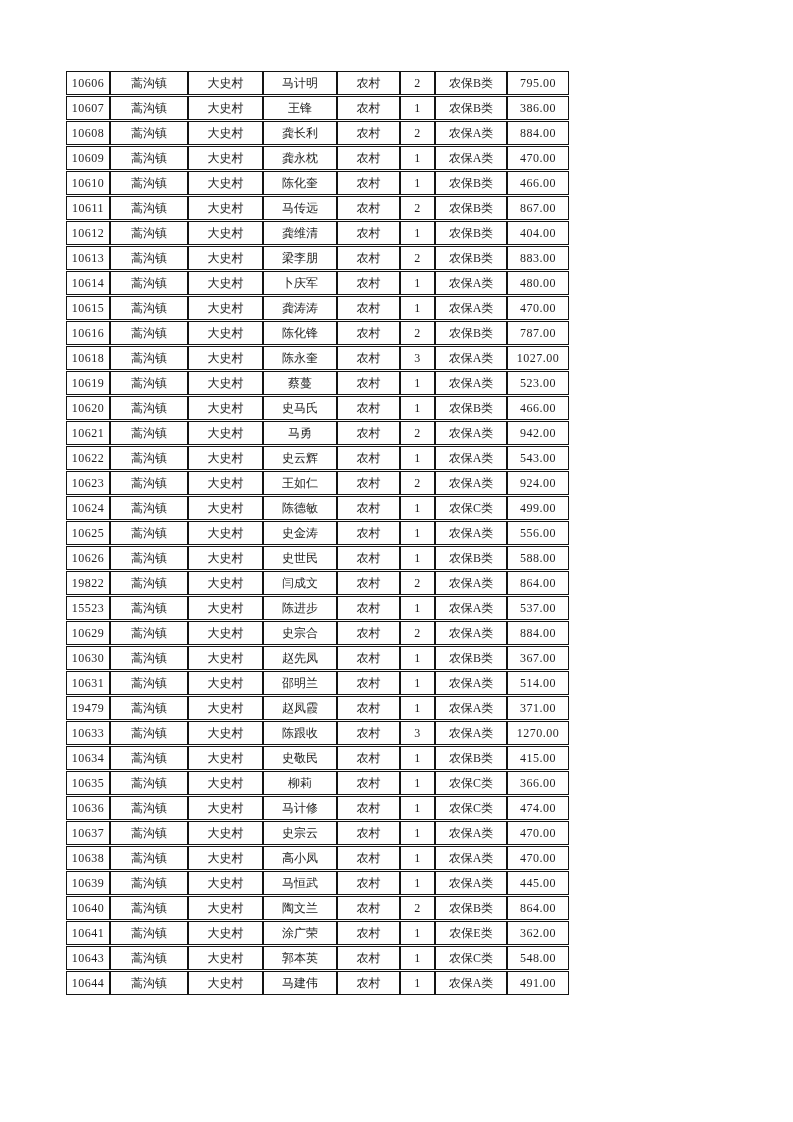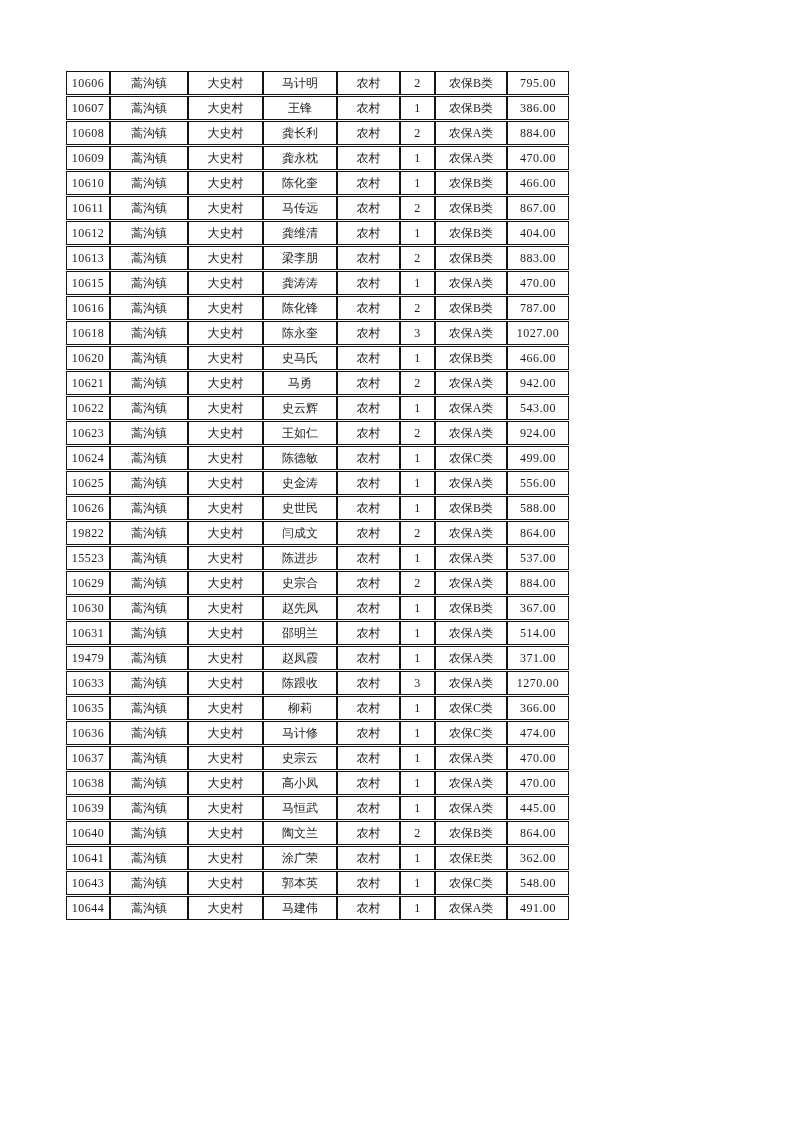--- a/index.html
+++ b/index.html
@@ -136,20 +136,30 @@
     <td class="num">10613</td>
     <td>蒿沟镇</td>
     <td>大史村</td>
     <td>梁李朋</td>
     <td>农村</td>
     <td class="num">2</td>
     <td>农保B类</td>
     <td class="num">883.00</td>
   </tr>
 
+  <tr>
+    <td class="num">10614</td>
+    <td>蒿沟镇</td>
+    <td>大史村</td>
+    <td>卜庆军</td>
+    <td>农村</td>
+    <td class="num">1</td>
+    <td>农保A类</td>
+    <td class="num">480.00</td>
+  </tr>
 
   <tr>
     <td class="num">10615</td>
     <td>蒿沟镇</td>
     <td>大史村</td>
     <td>龚涛涛</td>
     <td>农村</td>
     <td class="num">1</td>
     <td>农保A类</td>
     <td class="num">470.00</td>
@@ -171,20 +181,30 @@
     <td class="num">10618</td>
     <td>蒿沟镇</td>
     <td>大史村</td>
     <td>陈永奎</td>
     <td>农村</td>
     <td class="num">3</td>
     <td>农保A类</td>
     <td class="num">1027.00</td>
   </tr>
 
+  <tr>
+    <td class="num">10619</td>
+    <td>蒿沟镇</td>
+    <td>大史村</td>
+    <td>蔡蔓</td>
+    <td>农村</td>
+    <td class="num">1</td>
+    <td>农保A类</td>
+    <td class="num">523.00</td>
+  </tr>
 
   <tr>
     <td class="num">10620</td>
     <td>蒿沟镇</td>
     <td>大史村</td>
     <td>史马氏</td>
     <td>农村</td>
     <td class="num">1</td>
     <td>农保B类</td>
     <td class="num">466.00</td>
@@ -326,20 +346,30 @@
     <td class="num">10633</td>
     <td>蒿沟镇</td>
     <td>大史村</td>
     <td>陈跟收</td>
     <td>农村</td>
     <td class="num">3</td>
     <td>农保A类</td>
     <td class="num">1270.00</td>
   </tr>
 
+  <tr>
+    <td class="num">10634</td>
+    <td>蒿沟镇</td>
+    <td>大史村</td>
+    <td>史敬民</td>
+    <td>农村</td>
+    <td class="num">1</td>
+    <td>农保B类</td>
+    <td class="num">415.00</td>
+  </tr>
 
   <tr>
     <td class="num">10635</td>
     <td>蒿沟镇</td>
     <td>大史村</td>
     <td>柳莉</td>
     <td>农村</td>
     <td class="num">1</td>
     <td>农保C类</td>
     <td class="num">366.00</td>

